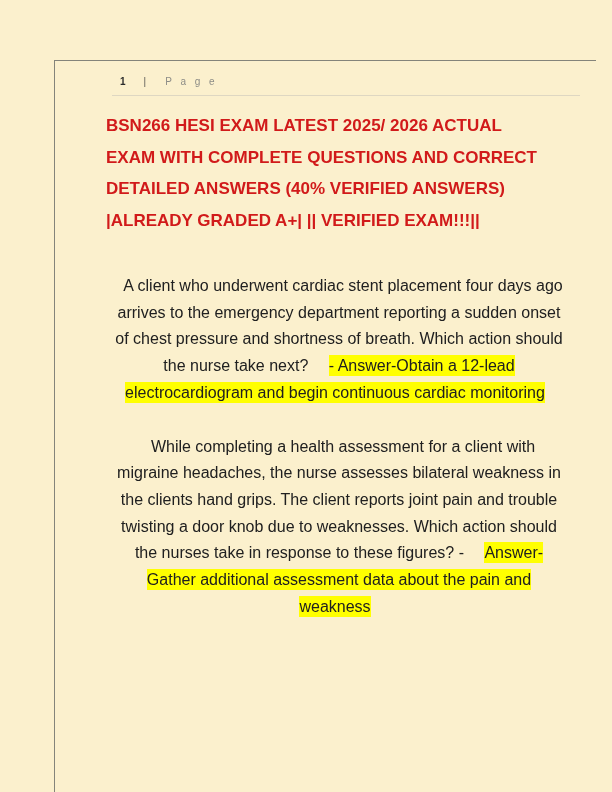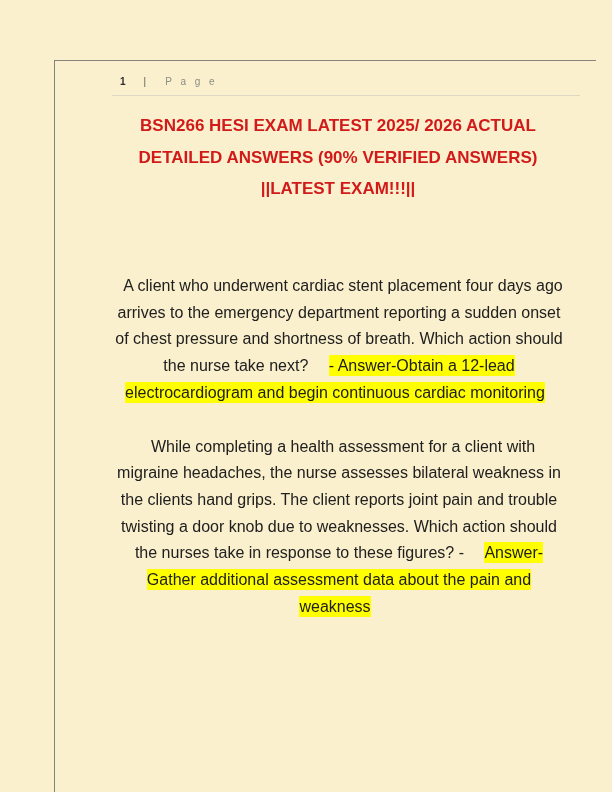--- a/index.html
+++ b/index.html
@@ -49,21 +49,20 @@
     border-bottom: 1px solid #DED7C2;
     width: 100%;
     height: 0;
   }
   .doc-title {
     position: absolute;
     left: 50%;
     transform: translateX(-50%);
     top: 74px;
     width: 480px;
-    text-align: center;
     color: #D11A1A;
     font-weight: bold;
     font-size: 17px;
     line-height: 23.5px;
   }
   .doc-title .title-line {
     white-space: nowrap;
   }
   .questions {
     position: absolute;
@@ -93,22 +92,23 @@
 
   <div class="page-header">
     <div class="page-header-text">
       <span class="page-number">1</span><span class="page-header-sep">|</span><span class="page-label">P a g e</span>
     </div>
     <div class="header-rule"></div>
   </div>
 
   <div class="doc-title">
     <div class="title-line">BSN266 HESI EXAM LATEST 2025/ 2026 ACTUAL</div>
-    <div class="title-line">DETAILED ANSWERS (90% VERIFIED ANSWERS)</div>
-    <div class="title-line">||LATEST EXAM!!!||</div>
+    <div class="title-line">EXAM WITH COMPLETE QUESTIONS AND CORRECT</div>
+    <div class="title-line">DETAILED ANSWERS (40% VERIFIED ANSWERS)</div>
+    <div class="title-line">|ALREADY GRADED A+| || VERIFIED EXAM!!!||</div>
   </div>
 
   <div class="questions">
 
     <p class="question-paragraph"><span>A client who underwent cardiac stent placement four days ago arrives to the emergency department reporting a sudden onset of chest pressure and shortness of breath. Which action should the nurse take next? </span><span class="answer-highlight">- Answer-Obtain a 12-lead electrocardiogram and begin continuous cardiac monitoring</span></p>
 
     <p class="question-paragraph"><span>While completing a health assessment for a client with migraine headaches, the nurse assesses bilateral weakness in the clients hand grips. The client reports joint pain and trouble twisting a door knob due to weaknesses. Which action should the nurses take in response to these figures? - </span><span class="answer-highlight">Answer-Gather additional assessment data about the pain and weakness</span></p>
 
 
   </div>

